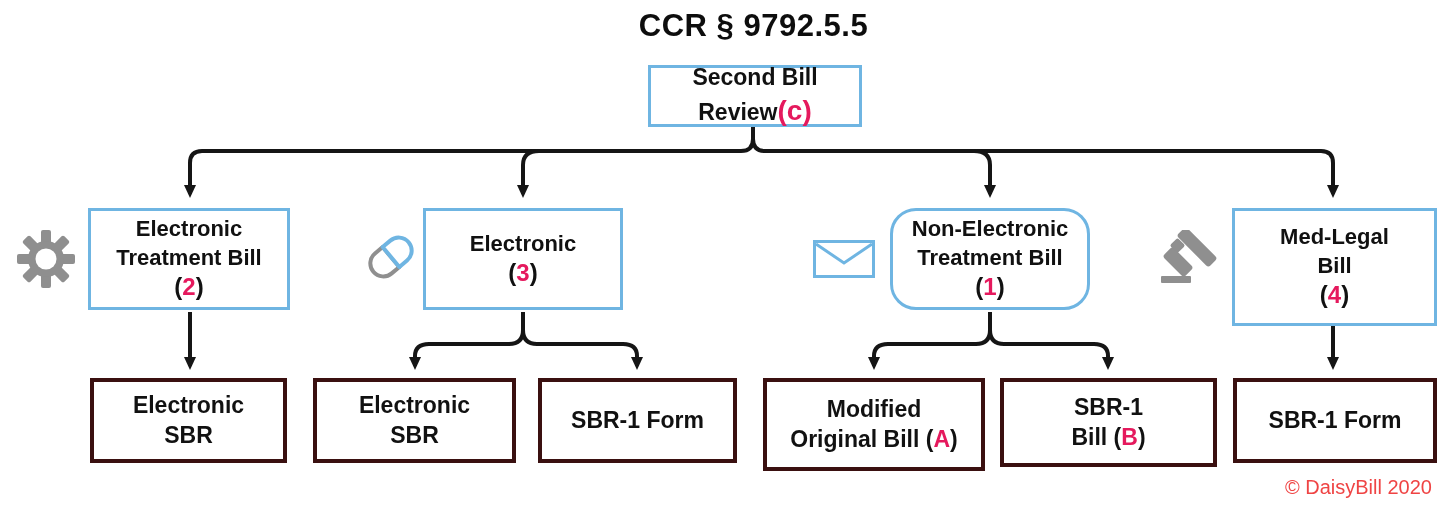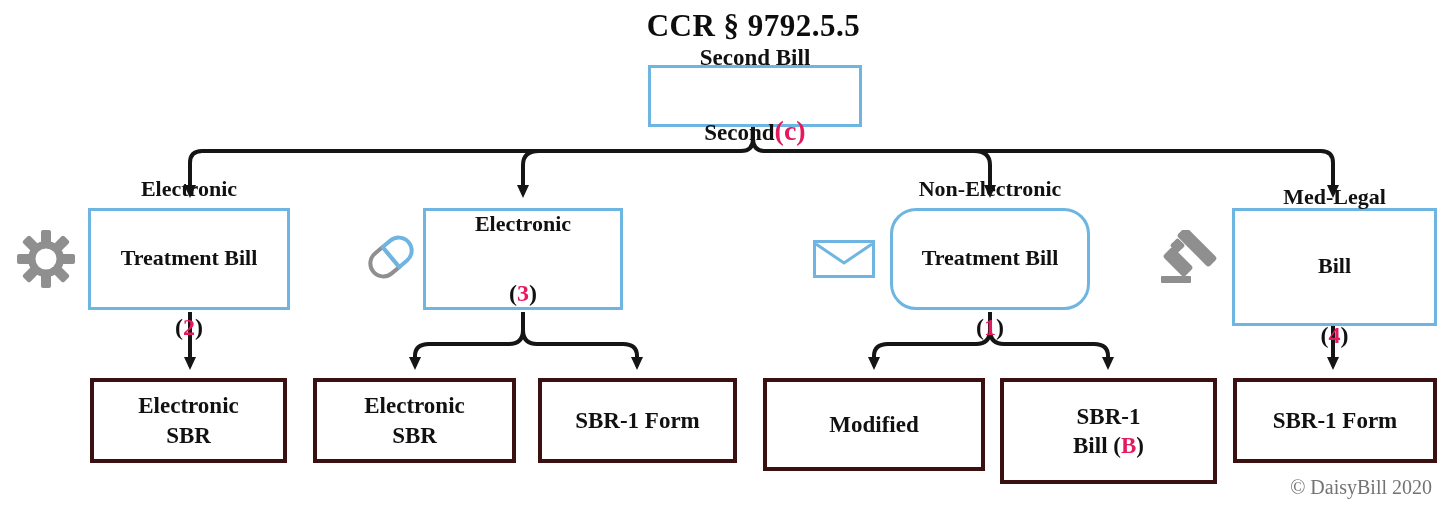--- a/index.html
+++ b/index.html
@@ -1,39 +1,39 @@
 <!DOCTYPE html>
 <html style="--box-blue: #6fb5e2; --box-maroon: #3a1010; --accent-pink: #e5195d; --icon-gray: #8f8f8f; --line-black: #151515;"><head>
 <meta charset="utf-8">
 <style>
   html,body{margin:0;padding:0;background:#fff;}
   .canvas{
     position:relative;width:1454px;height:511px;background:#fff;overflow:hidden;
-    font-family:Liberation Serif, serif;color:#111;
+    font-family:Liberation Sans, sans-serif;color:#111;
   }
   .title{
     position:absolute;top:8px;left:53px;right:0;text-align:center;
     font-size:31px;font-weight:bold;color:#0d0d0d;letter-spacing:0.5px;
   }
   svg.wires{position:absolute;left:0;top:0;z-index:0;}
   .node{
     position:absolute;z-index:1;background:#fff;box-sizing:border-box;
     display:flex;flex-direction:column;justify-content:center;align-items:center;
     text-align:center;font-weight:bold;line-height:1.28;
   }
-  .blue{border:3px solid var(--box-blue,#6fb5e2);font-size:22px;gap:40px;}
+  .blue{border:3px solid var(--box-blue,#6fb5e2);font-size:22px;}
   .maroon{border:4px solid var(--box-maroon,#3a1010);font-size:23px;}
   .root{font-size:23px;}
   .num-line{font-size:24px;}
   .pink{color:var(--accent-pink,#e5195d);}
   .ref-big{font-size:28px;}
   .icon{position:absolute;z-index:1;}
   .footer{
     position:absolute;top:476px;right:22px;font-size:20px;font-weight:normal;
-    color:#737373;
+    color:#ef4444;
   }
 </style>
 </head>
 <body>
 
 <div class="canvas">
 
   <div class="title">CCR § 9792.5.5</div>
 
   <svg class="wires" width="1454" height="511" viewBox="0 0 1454 511">
@@ -51,21 +51,21 @@
       <path d="M1333,312 V366" marker-end="url(#arrow)"></path>
       <path d="M523,312 V330 Q523,344 509,344 H429 Q415,344 415,356 V366" marker-end="url(#arrow)"></path>
       <path d="M523,312 V330 Q523,344 537,344 H623 Q637,344 637,356 V366" marker-end="url(#arrow)"></path>
       <path d="M990,312 V330 Q990,344 976,344 H888 Q874,344 874,356 V366" marker-end="url(#arrow)"></path>
       <path d="M990,312 V330 Q990,344 1004,344 H1094 Q1108,344 1108,356 V366" marker-end="url(#arrow)"></path>
     </g>
   </svg>
 
   <div class="node blue root" style="left:648px;top:65px;width:214px;height:62px;">
     <div>Second Bill</div>
-    <div><span>Second</span><span class="pink ref-big">(c)</span></div>
+    <div><span>Review</span><span class="pink ref-big">(c)</span></div>
   </div>
 
   <svg class="icon" style="left:16px;top:229px;" width="60" height="60" viewBox="0 0 60 60">
     <g style="fill:var(--icon-gray,#8f8f8f);">
       <rect x="25" y="1" width="10" height="14" rx="2"></rect>
       <rect x="25" y="1" width="10" height="14" rx="2" transform="rotate(45 30 30)"></rect>
       <rect x="25" y="1" width="10" height="14" rx="2" transform="rotate(90 30 30)"></rect>
       <rect x="25" y="1" width="10" height="14" rx="2" transform="rotate(135 30 30)"></rect>
       <rect x="25" y="1" width="10" height="14" rx="2" transform="rotate(180 30 30)"></rect>
       <rect x="25" y="1" width="10" height="14" rx="2" transform="rotate(225 30 30)"></rect>
@@ -131,23 +131,24 @@
     <div>Electronic</div>
     <div>SBR</div>
   </div>
 
   <div class="node maroon" style="left:538px;top:378px;width:199px;height:85px;">
     <div>SBR-1 Form</div>
   </div>
 
   <div class="node maroon" style="left:763px;top:378px;width:222px;height:93px;">
     <div>Modified</div>
+    <div><span>Original Bill (</span><span class="pink">A</span><span>)</span></div>
   </div>
 
-  <div class="node maroon" style="left:1000px;top:378px;width:217px;height:106px;">
+  <div class="node maroon" style="left:1000px;top:378px;width:217px;height:89px;">
     <div>SBR-1</div>
     <div><span>Bill (</span><span class="pink">B</span><span>)</span></div>
   </div>
 
   <div class="node maroon" style="left:1233px;top:378px;width:204px;height:85px;">
     <div>SBR-1 Form</div>
   </div>
 
   <div class="footer">© DaisyBill 2020</div>
 

